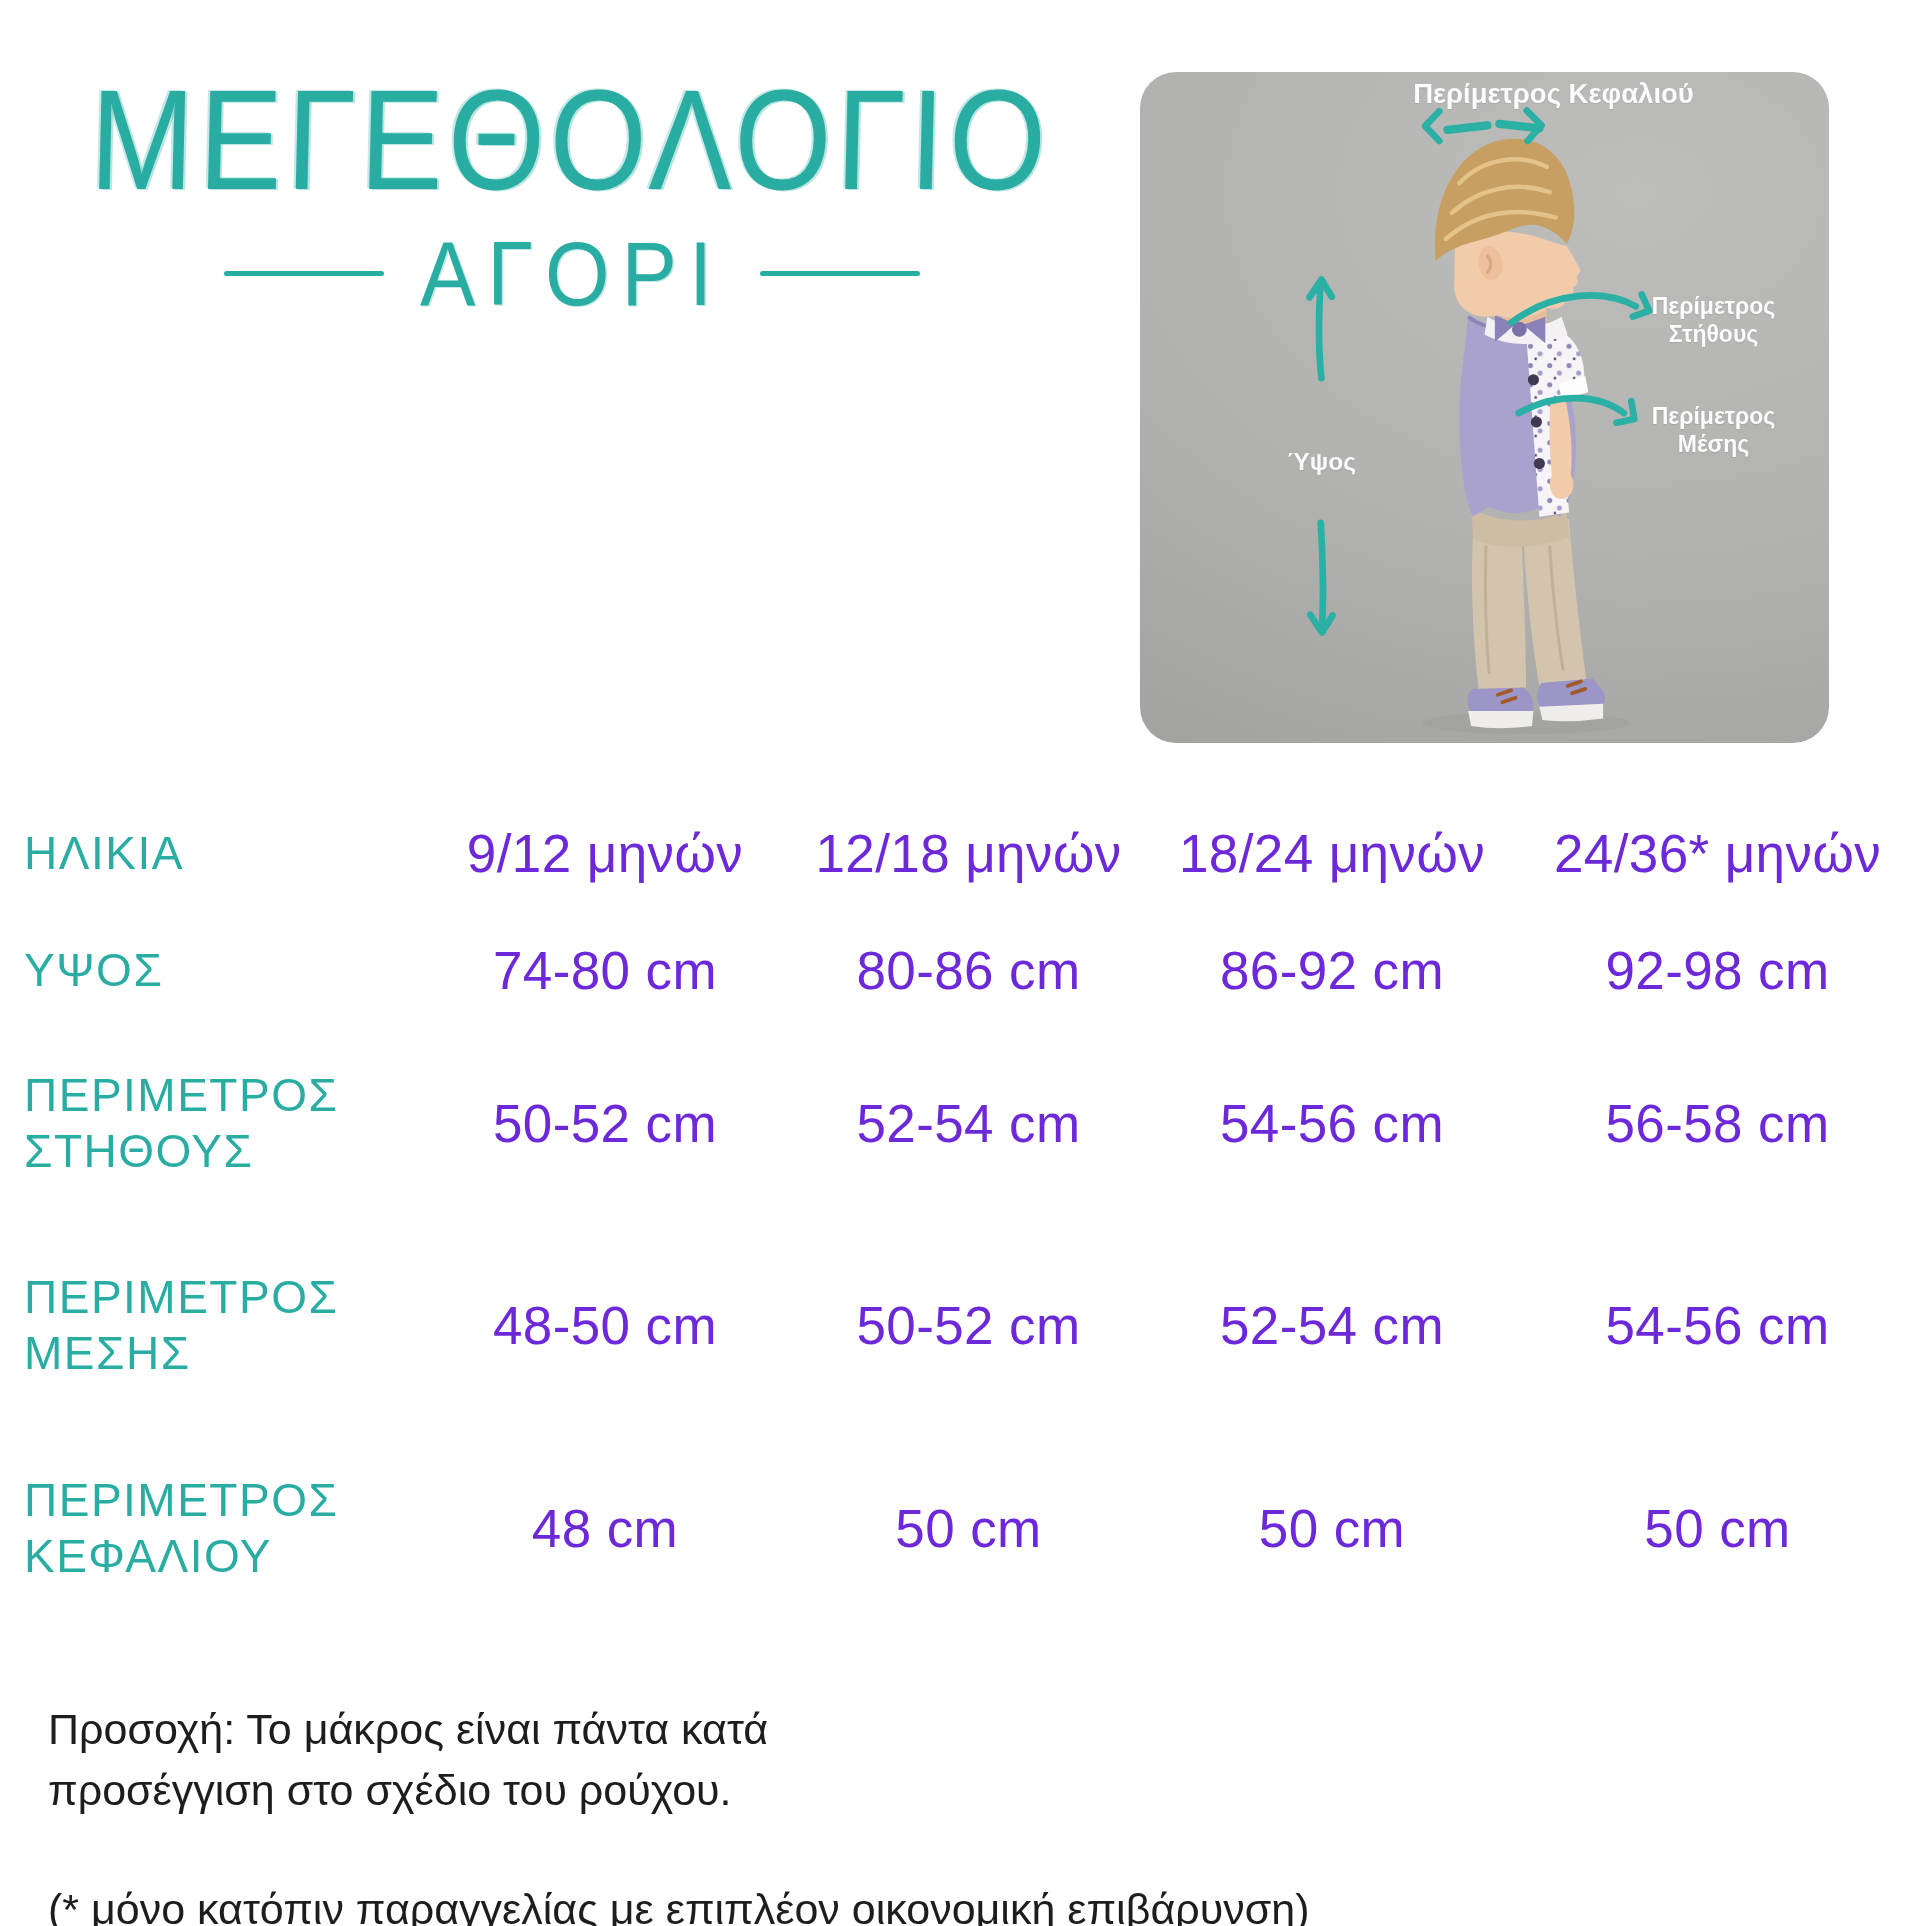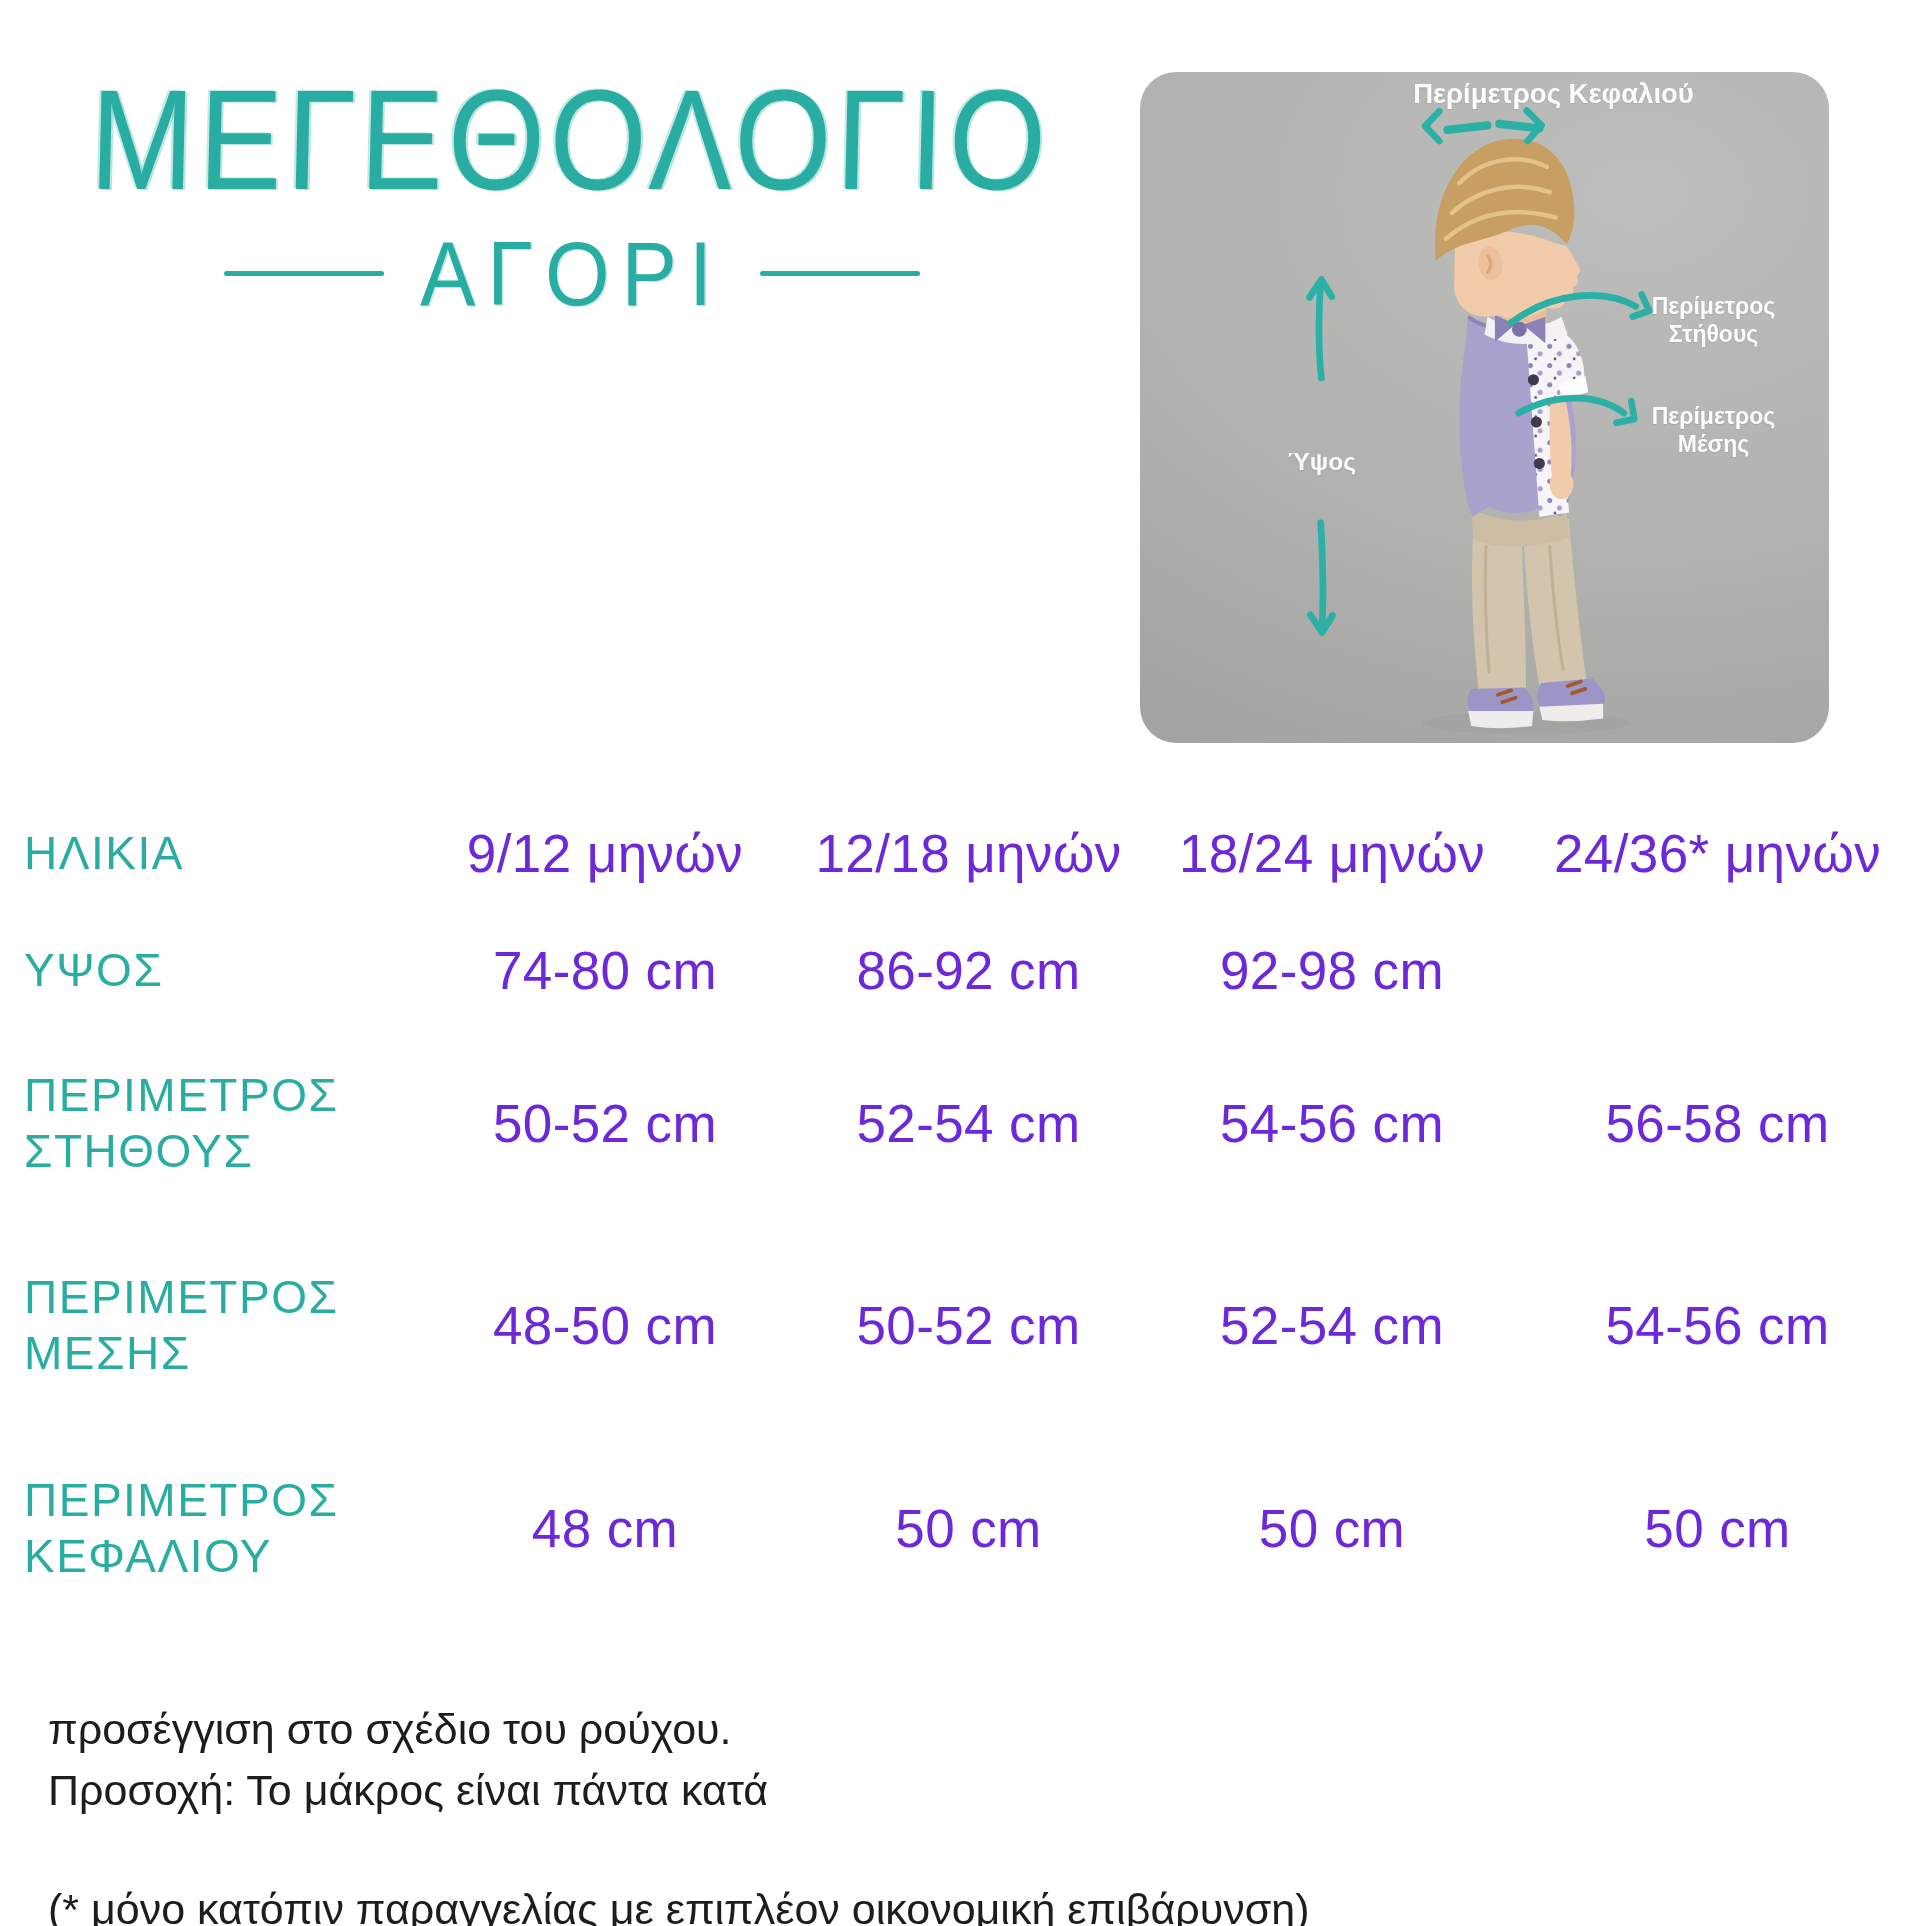--- a/index.html
+++ b/index.html
@@ -201,20 +201,21 @@
       <div class="tval">18/24 μηνών</div>
       <div class="tval">24/36* μηνών</div>
     </div>
 
     <div class="trow r2">
       <div class="tlabel">
         <span>ΥΨΟΣ</span>
 
       </div>
       <div class="tval">74-80 cm</div>
+      <div class="tval">80-86 cm</div>
       <div class="tval">86-92 cm</div>
       <div class="tval">92-98 cm</div>
     </div>
 
     <div class="trow r3">
       <div class="tlabel">
         <span>ΠΕΡΙΜΕΤΡΟΣ</span>
         <span>ΣΤΗΘΟΥΣ</span>
       </div>
       <div class="tval">50-52 cm</div>
@@ -242,20 +243,20 @@
       <div class="tval">48 cm</div>
       <div class="tval">50 cm</div>
       <div class="tval">50 cm</div>
       <div class="tval">50 cm</div>
     </div>
 
   </div>
 
   <div class="notes">
     <div>
+      <div>Προσοχή: Το μάκρος είναι πάντα κατά</div>
       <div>προσέγγιση στο σχέδιο του ρούχου.</div>
-      <div>Προσοχή: Το μάκρος είναι πάντα κατά</div>
     </div>
     <div class="asterisk-note">(* μόνο κατόπιν παραγγελίας με επιπλέον οικονομική επιβάρυνση)</div>
   </div>
 
 </div>
 
 
 </body></html>

